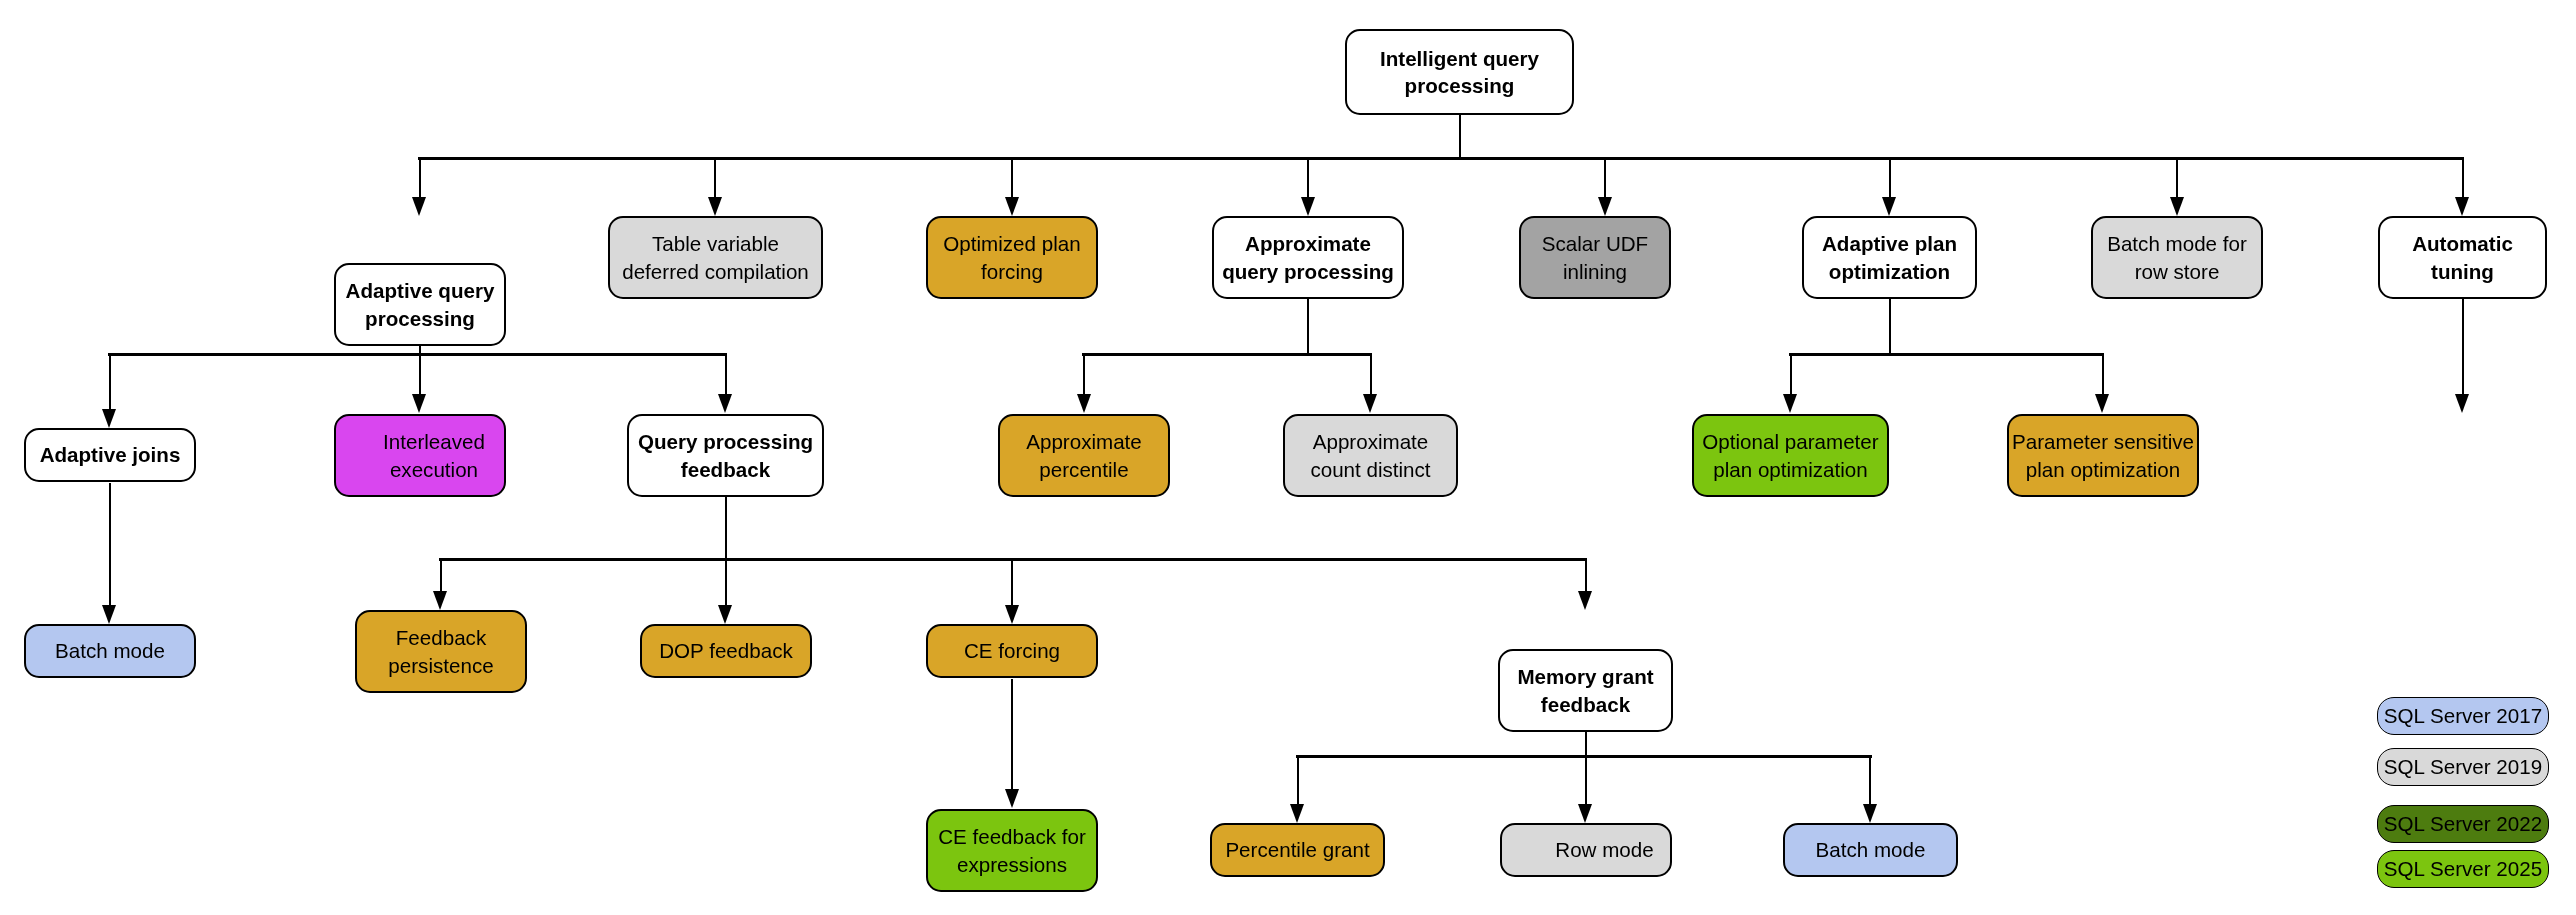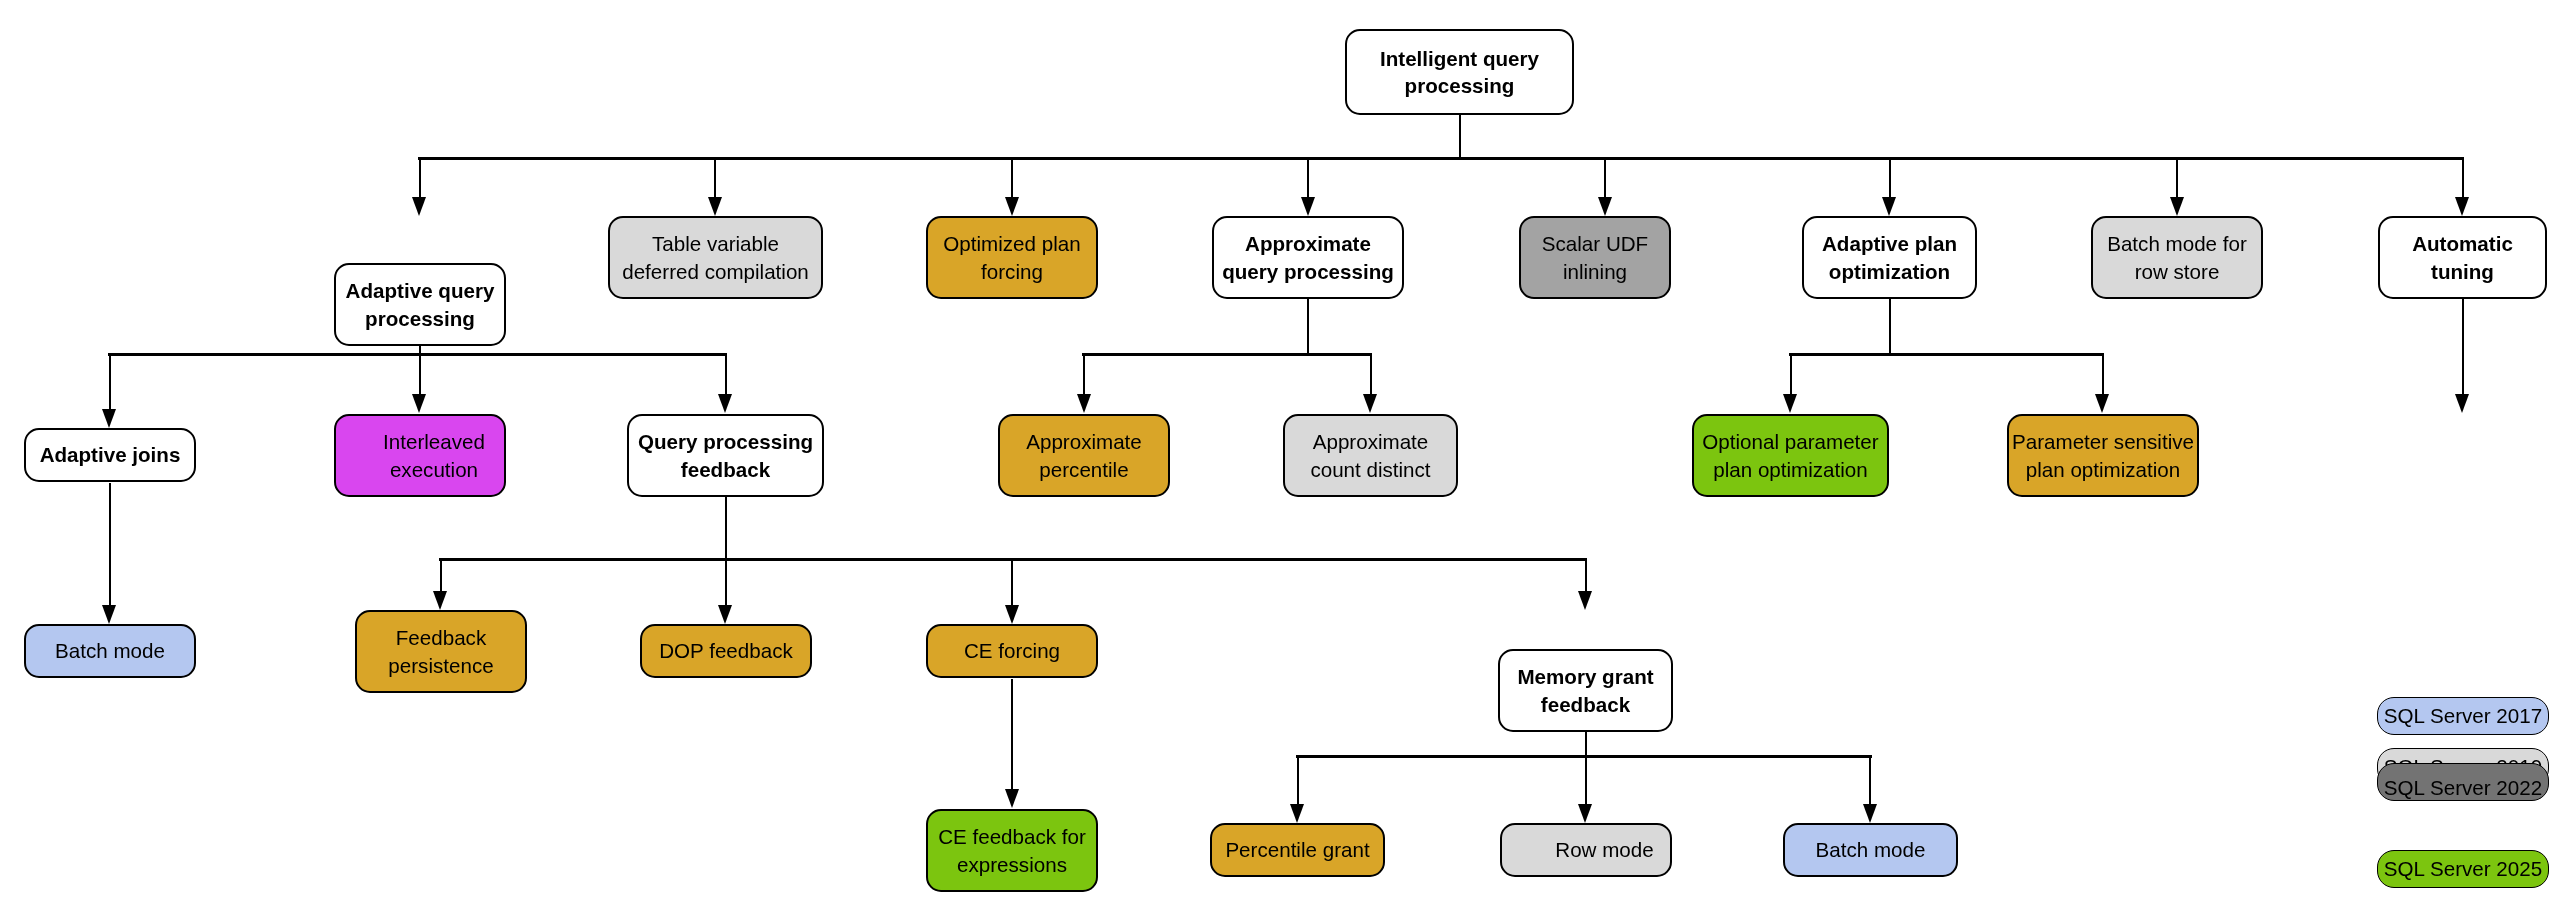--- a/index.html
+++ b/index.html
@@ -182,16 +182,16 @@
       <span class="lbl">Percentile grant</span>
     </div>
     <div class="node" style="left: 1500px; top: 823px; width: 172px; height: 54px; background: rgb(217, 217, 217); padding-left: 37px;">
       <span class="lbl">Row mode</span>
     </div>
     <div class="node" style="left: 1783px; top: 823px; width: 175px; height: 54px; background: rgb(180, 199, 240);">
       <span class="lbl">Batch mode</span>
     </div>
     <div class="legend-pill" style="left: 2377px; top: 697px; width: 172px; height: 38px; background: rgb(180, 199, 240);"><span>SQL Server 2017</span></div>
     <div class="legend-pill" style="left: 2377px; top: 748px; width: 172px; height: 38px; background: rgb(217, 217, 217);"><span>SQL Server 2019</span></div>
-    <div class="legend-pill" style="left: 2377px; top: 763px; width: 172px; height: 38px; background: #737373; align-items: flex-end;"><span>SQL Server 2022</span></div>
+    <div class="legend-pill" style="left: 2377px; top: 805px; width: 172px; height: 38px; background: #4d7c0f;"><span>SQL Server 2022</span></div>
     <div class="legend-pill" style="left: 2377px; top: 850px; width: 172px; height: 38px; background: rgb(124, 197, 15);"><span>SQL Server 2025</span></div>
   </div>
 
 
 </body></html>

